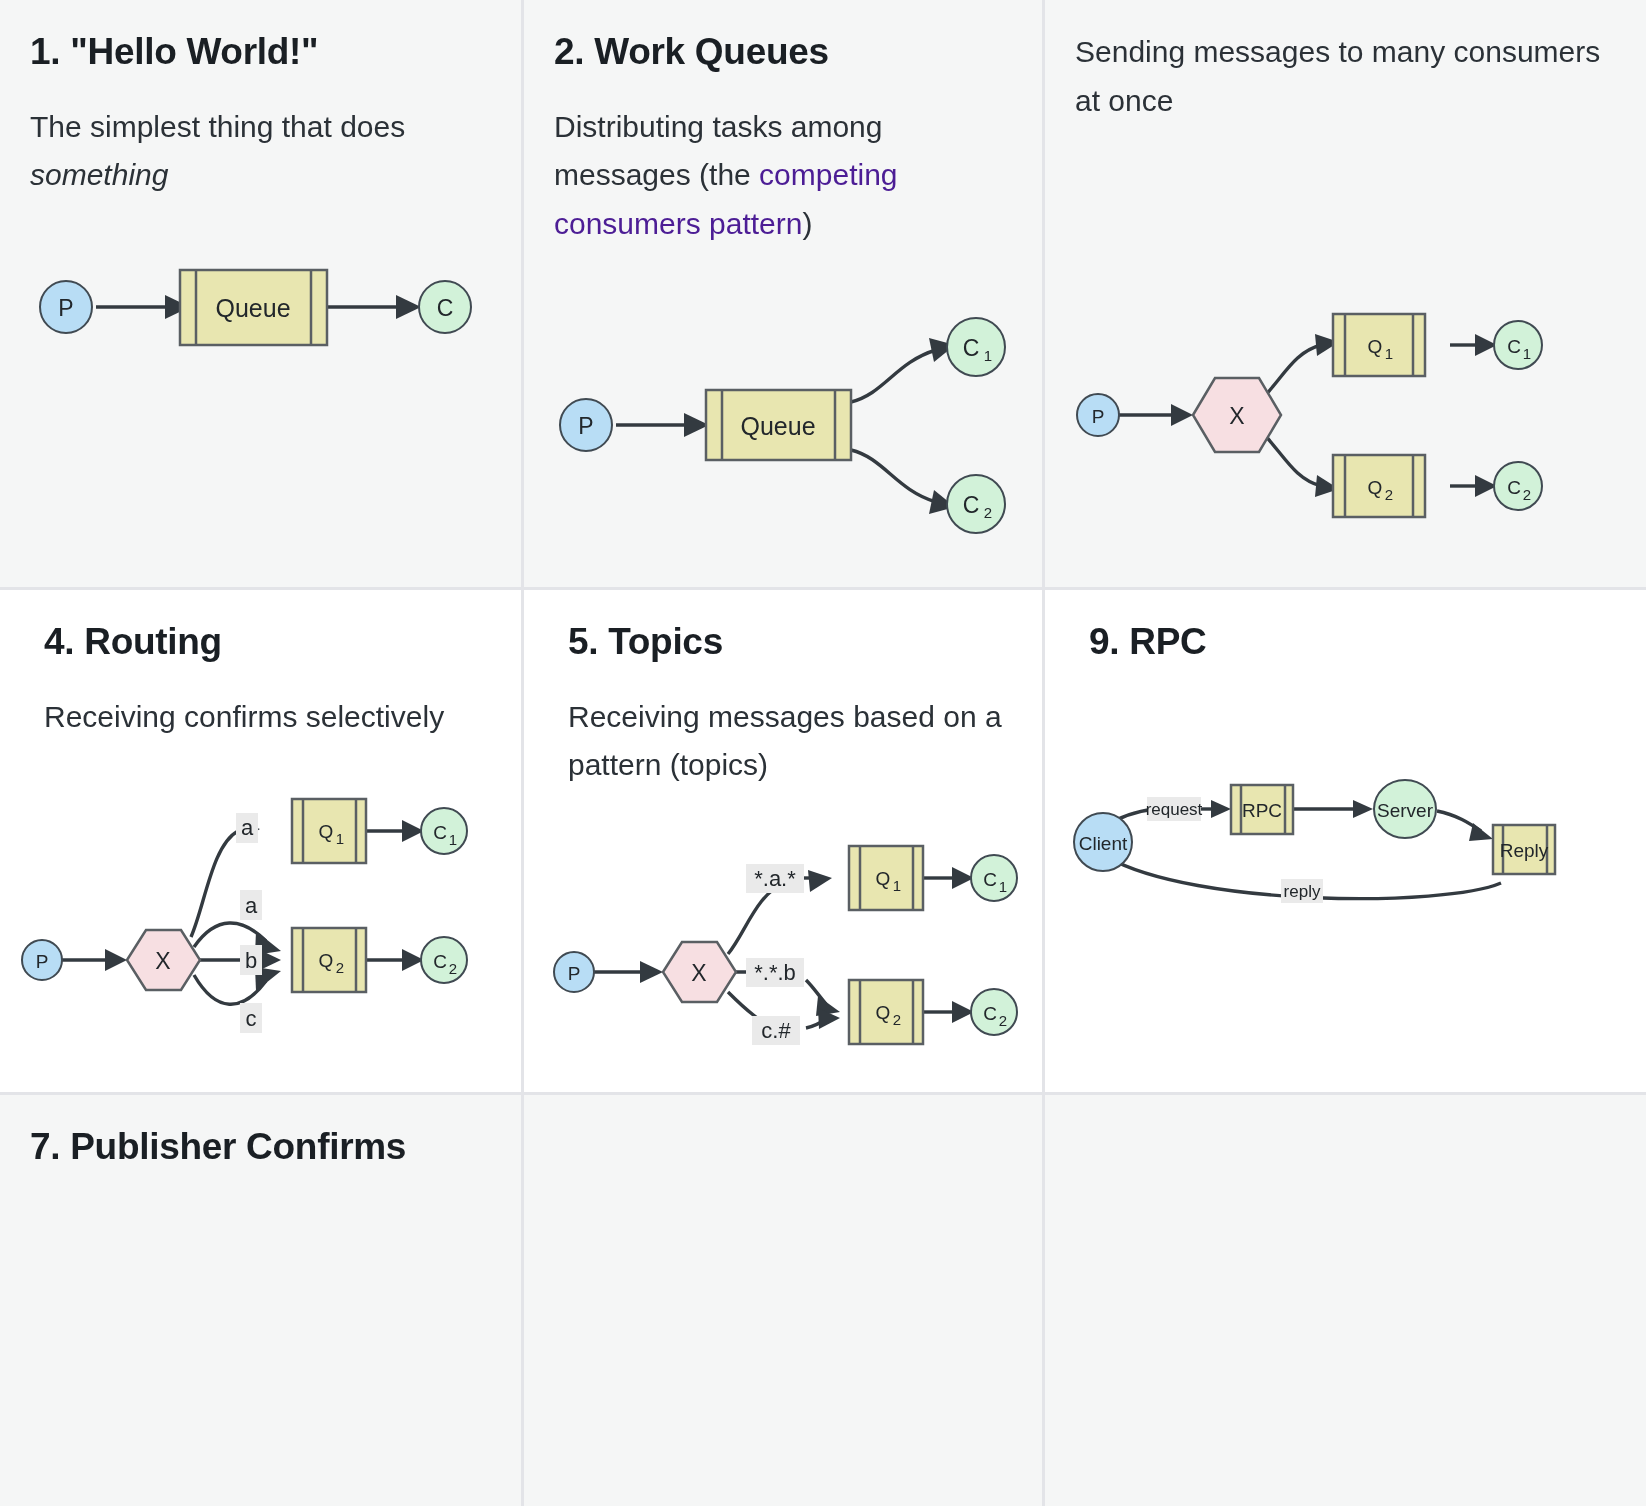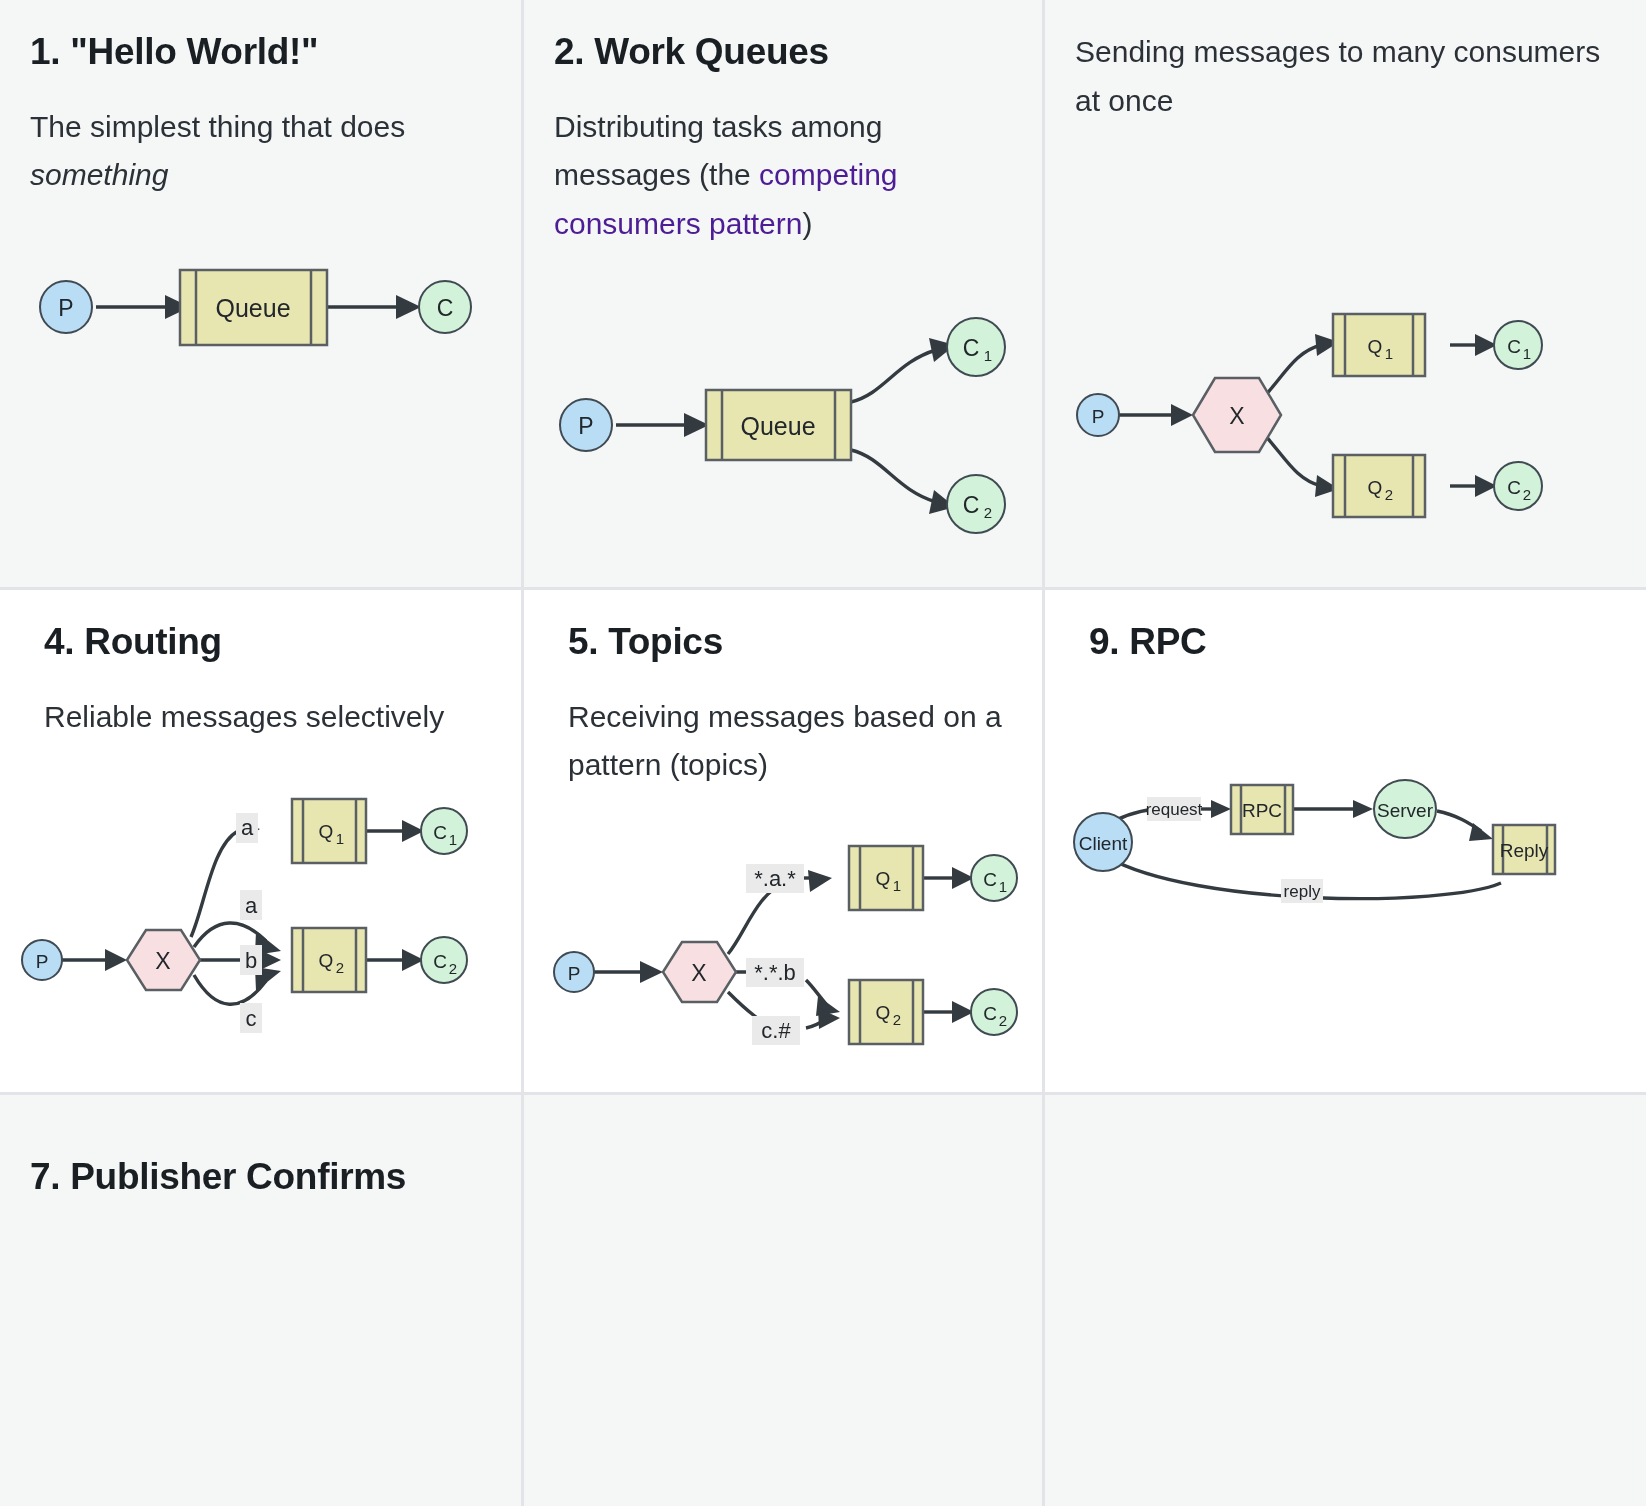--- a/index.html
+++ b/index.html
@@ -191,21 +191,21 @@
         <circle class="n-cons" cx="473" cy="196" r="24"></circle>
         <text class="lbl lbl-node-sm" x="469" y="197">C</text>
         <text class="lbl lbl-sub" x="482" y="204">2</text>
       </svg>
     </div>
   </div>
 
   <div class="cell plain">
     <div class="card-title">4. Routing</div>
     <div class="card-desc">
-      <span>Reliable messages selectively</span>
+      <span>Receiving confirms selectively</span>
     </div>
     <div class="diagram-wrap" style="top:175px;">
       <svg width="524" height="290" viewBox="0 0 524 290">
 
         <line class="edge" x1="62" y1="195" x2="107" y2="195"></line>
         <polygon class="edge-head" points="105,184 127,195 105,206"></polygon>
 
         <path class="edge" d="M 191 172 C 205 140 212 80 238 66"></path>
         <polygon class="edge-head" points="236,56 260,64 238,77"></polygon>
 
@@ -363,19 +363,19 @@
 
         <rect class="lbl-edge-bg" x="102" y="32" width="54" height="24"></rect>
         <text class="lbl-edge" x="129" y="44" style="font-size:17px">request</text>
         <rect class="lbl-edge-bg" x="236" y="114" width="42" height="24"></rect>
         <text class="lbl-edge" x="257" y="126" style="font-size:17px">reply</text>
       </svg>
     </div>
   </div>
 
   <div class="cell row3 shaded">
-    <div class="card-title" style="margin-top:30px">7. Publisher Confirms</div>
+    <div class="card-title" style="">7. Publisher Confirms</div>
   </div>
 
   <div class="cell row3 shaded"></div>
   <div class="cell row3 col3 shaded"></div>
 
 </div>
 
 </body></html>

